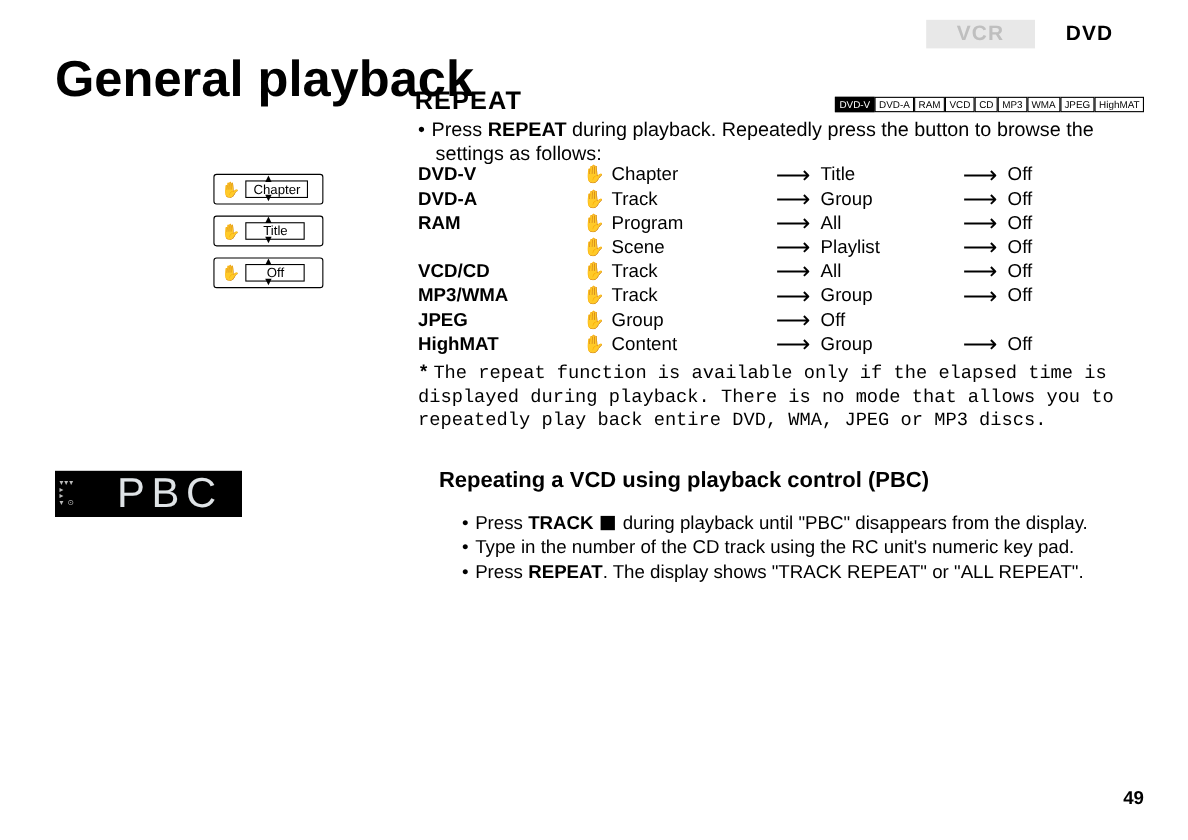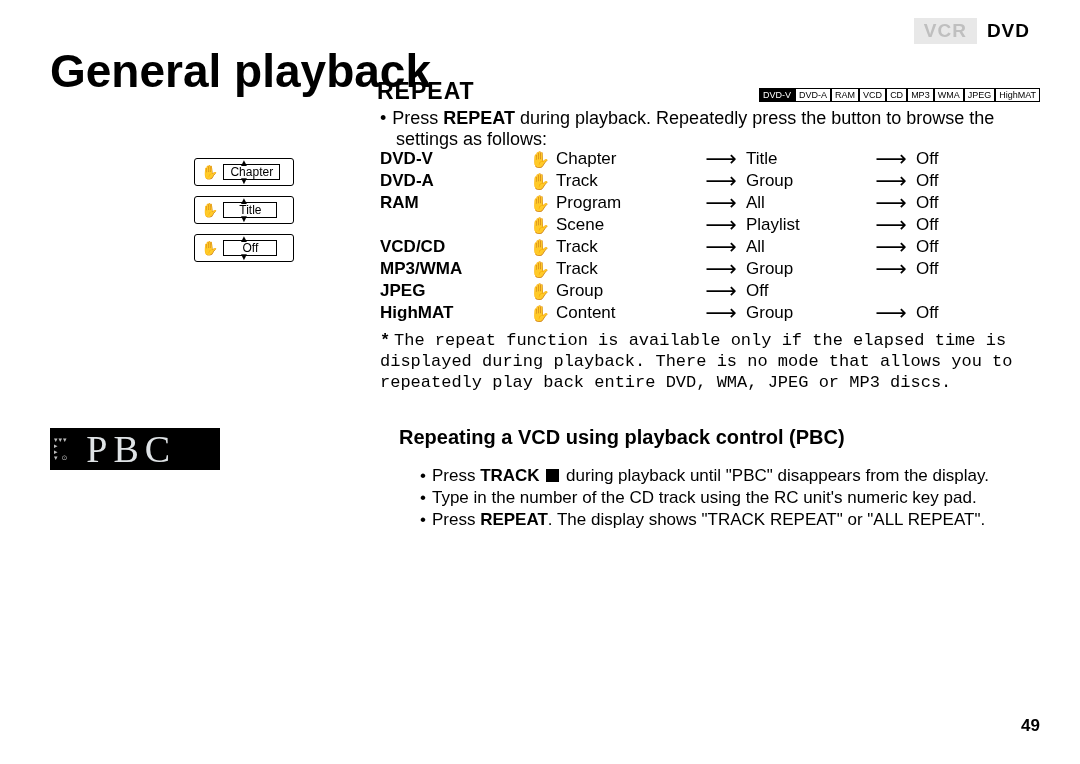--- a/index.html
+++ b/index.html
@@ -17,21 +17,21 @@
     position: absolute;
     top: 18px;
     right: 40px;
     display: flex;
     gap: 0;
   }
   .tab {
     font-weight: bold;
     font-size: 19px;
     letter-spacing: 1px;
-    padding: 2px 10px;
+    padding: 2px 28px;
   }
   .tab-vcr { color: #bfbfbf; background: #e8e8e8; }
   .tab-dvd { color: #000000; background: #fff; }
 
   .title {
     position: absolute;
     left: 50px;
     top: 44px;
     font-size: 46px;
     font-weight: bold;
@@ -183,25 +183,25 @@
     padding-left: 4px;
     box-sizing: border-box;
   }
   .display-dots {
     font-size: 7px;
     line-height: 6px;
     letter-spacing: 1px;
     color: #bbb;
   }
   .display-pbc {
-    font-family: Liberation Serif, serif;
+    font-family: Liberation Sans, sans-serif;
     font-size: 38px;
     letter-spacing: 6px;
     font-weight: 100;
-    margin-left: 16px;
+    margin-left: 36px;
   }
 
   .pagenum {
     position: absolute;
     right: 40px;
     bottom: 28px;
     font-size: 17px;
     font-weight: bold;
   }
 </style>

